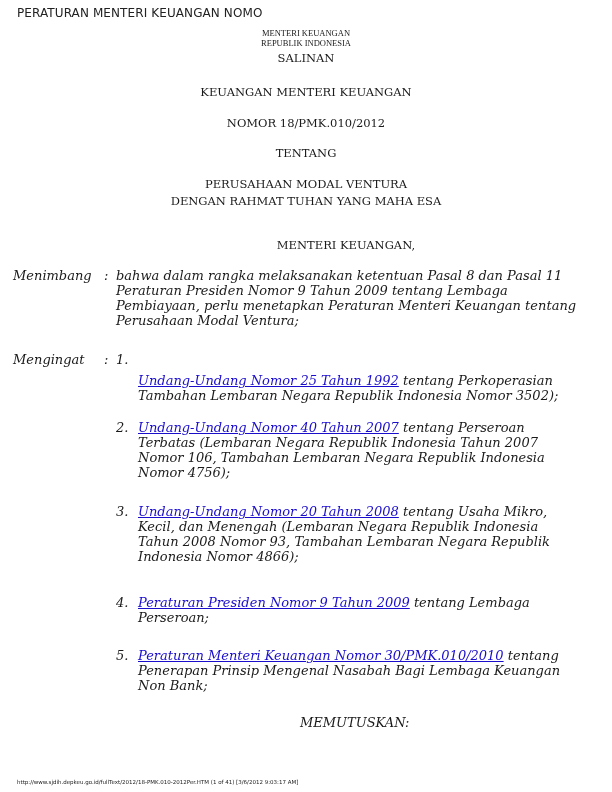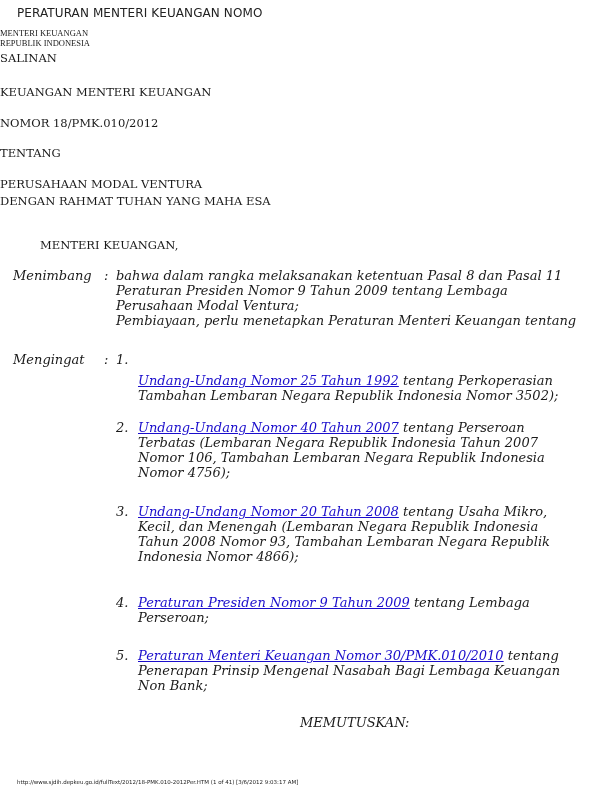--- a/index.html
+++ b/index.html
@@ -6,21 +6,21 @@
   body {
     width: 612px; height: 792px; position: relative; overflow: hidden;
     font-family: "DejaVu Serif", "Liberation Serif", serif;
     color: #1a1a1a;
   }
   .hdr {
     position: absolute; left: 17px; top: 6px;
     font-family: "DejaVu Sans", "Liberation Sans", sans-serif;
     font-size: 12px; color: #222; letter-spacing: 0.1px;
   }
-  .center { position: absolute; left: 0; width: 612px; text-align: left; }
+  .center { position: absolute; left: 0; width: 612px; text-align: center; }
   .small-caps { font-family: "Liberation Serif", serif; font-size: 8.5px; line-height: 10px; }
   .title { font-size: 11.5px; }
   .body-text { font-size: 13px; line-height: 15px; font-style: italic; }
   .label { position: absolute; left: 13px; }
   .colon { position: absolute; left: 104px; }
   .para { position: absolute; left: 116px; width: 480px; }
   .num { position: absolute; left: 116px; }
   .item { position: absolute; left: 138px; width: 440px; }
   a.link { color: #1a0dcc; text-decoration: underline; }
   .footer {
@@ -44,22 +44,22 @@
 <div class="center title" style="top:177px;">PERUSAHAAN MODAL VENTURA</div>
 <div class="center title" style="top:194px;">DENGAN RAHMAT TUHAN YANG MAHA ESA</div>
 <div class="center title" style="top:238px;padding-left:40px;">MENTERI KEUANGAN,</div>
 
 <div class="body-text">
   <div class="label" style="top:268px;">Menimbang</div>
   <div class="colon" style="top:268px;">:</div>
   <div class="para" style="top:268px;">
     <div>bahwa dalam rangka melaksanakan ketentuan Pasal 8 dan Pasal 11</div>
     <div>Peraturan Presiden Nomor 9 Tahun 2009 tentang Lembaga</div>
+    <div>Pembiayaan, perlu menetapkan Peraturan Menteri Keuangan tentang</div>
     <div>Perusahaan Modal Ventura;</div>
-    <div>Pembiayaan, perlu menetapkan Peraturan Menteri Keuangan tentang</div>
   </div>
 </div>
 
 <div class="body-text">
   <div class="label" style="top:352px;">Mengingat</div>
   <div class="colon" style="top:352px;">:</div>
 
   <div class="num" style="top:352px;">1.</div>
   <div class="item" style="top:373px;">
     <div><a class="link" href="#">Undang-Undang Nomor 25 Tahun 1992</a><span> tentang Perkoperasian</span></div>

